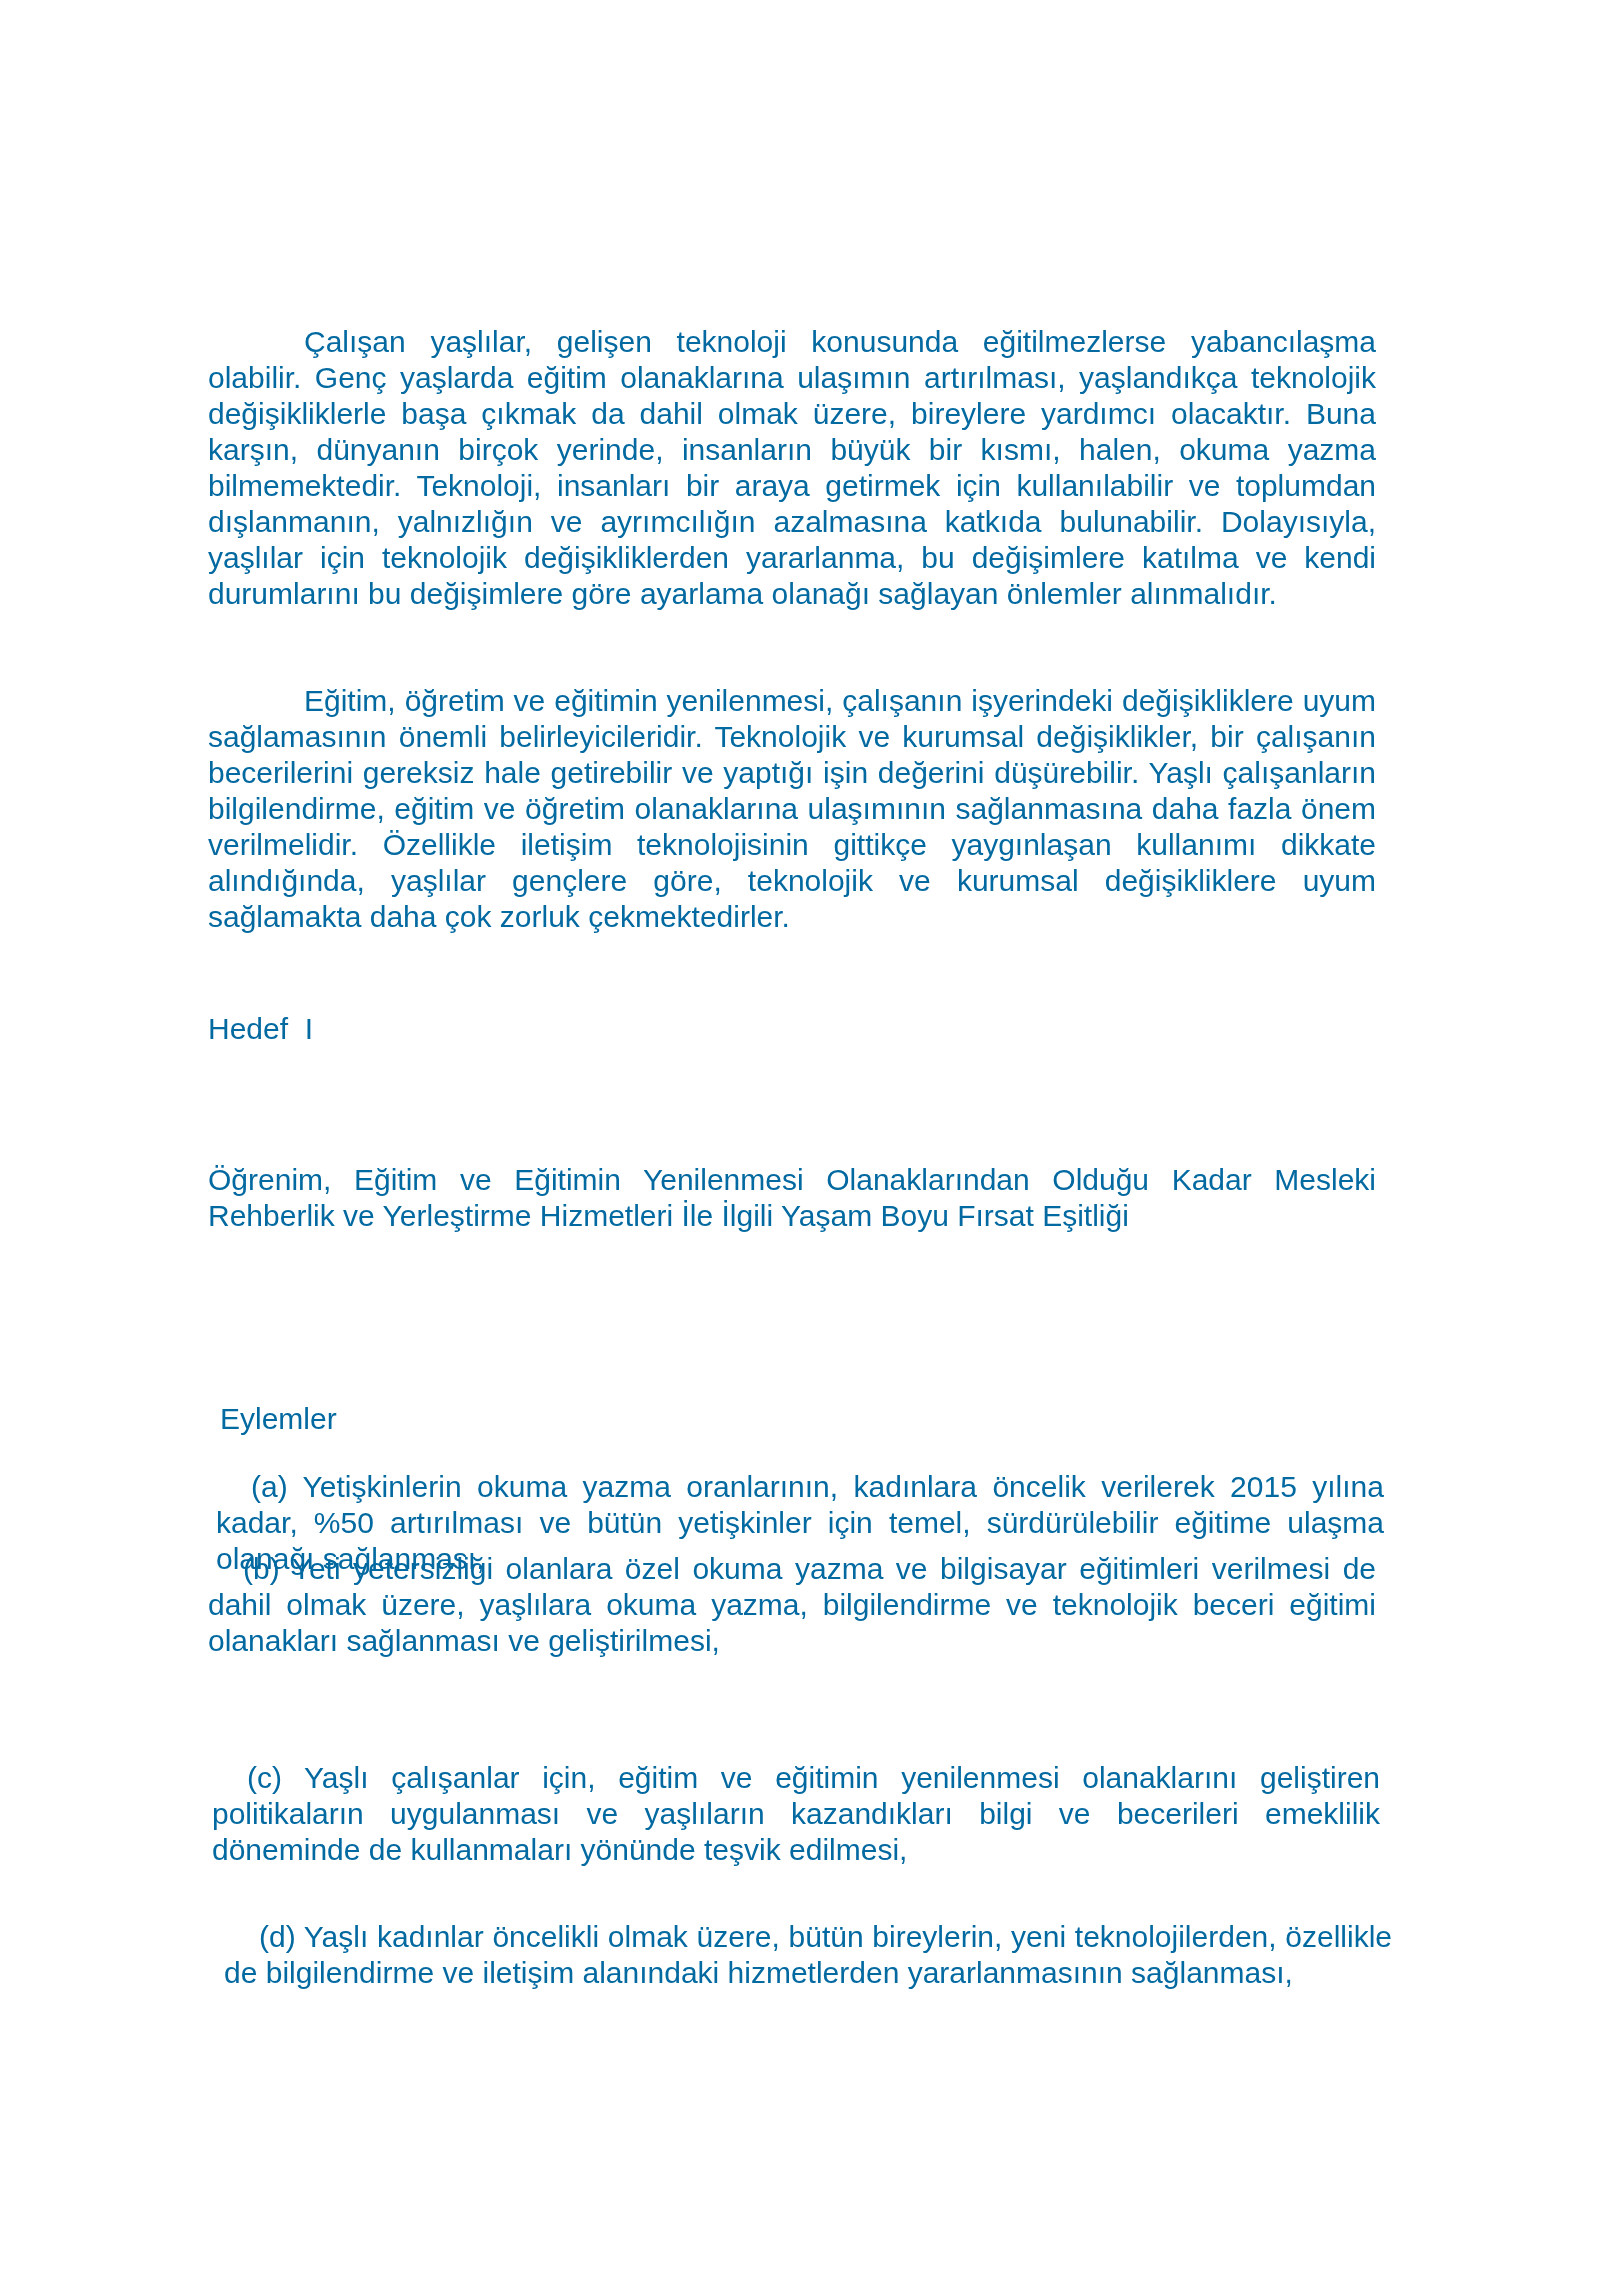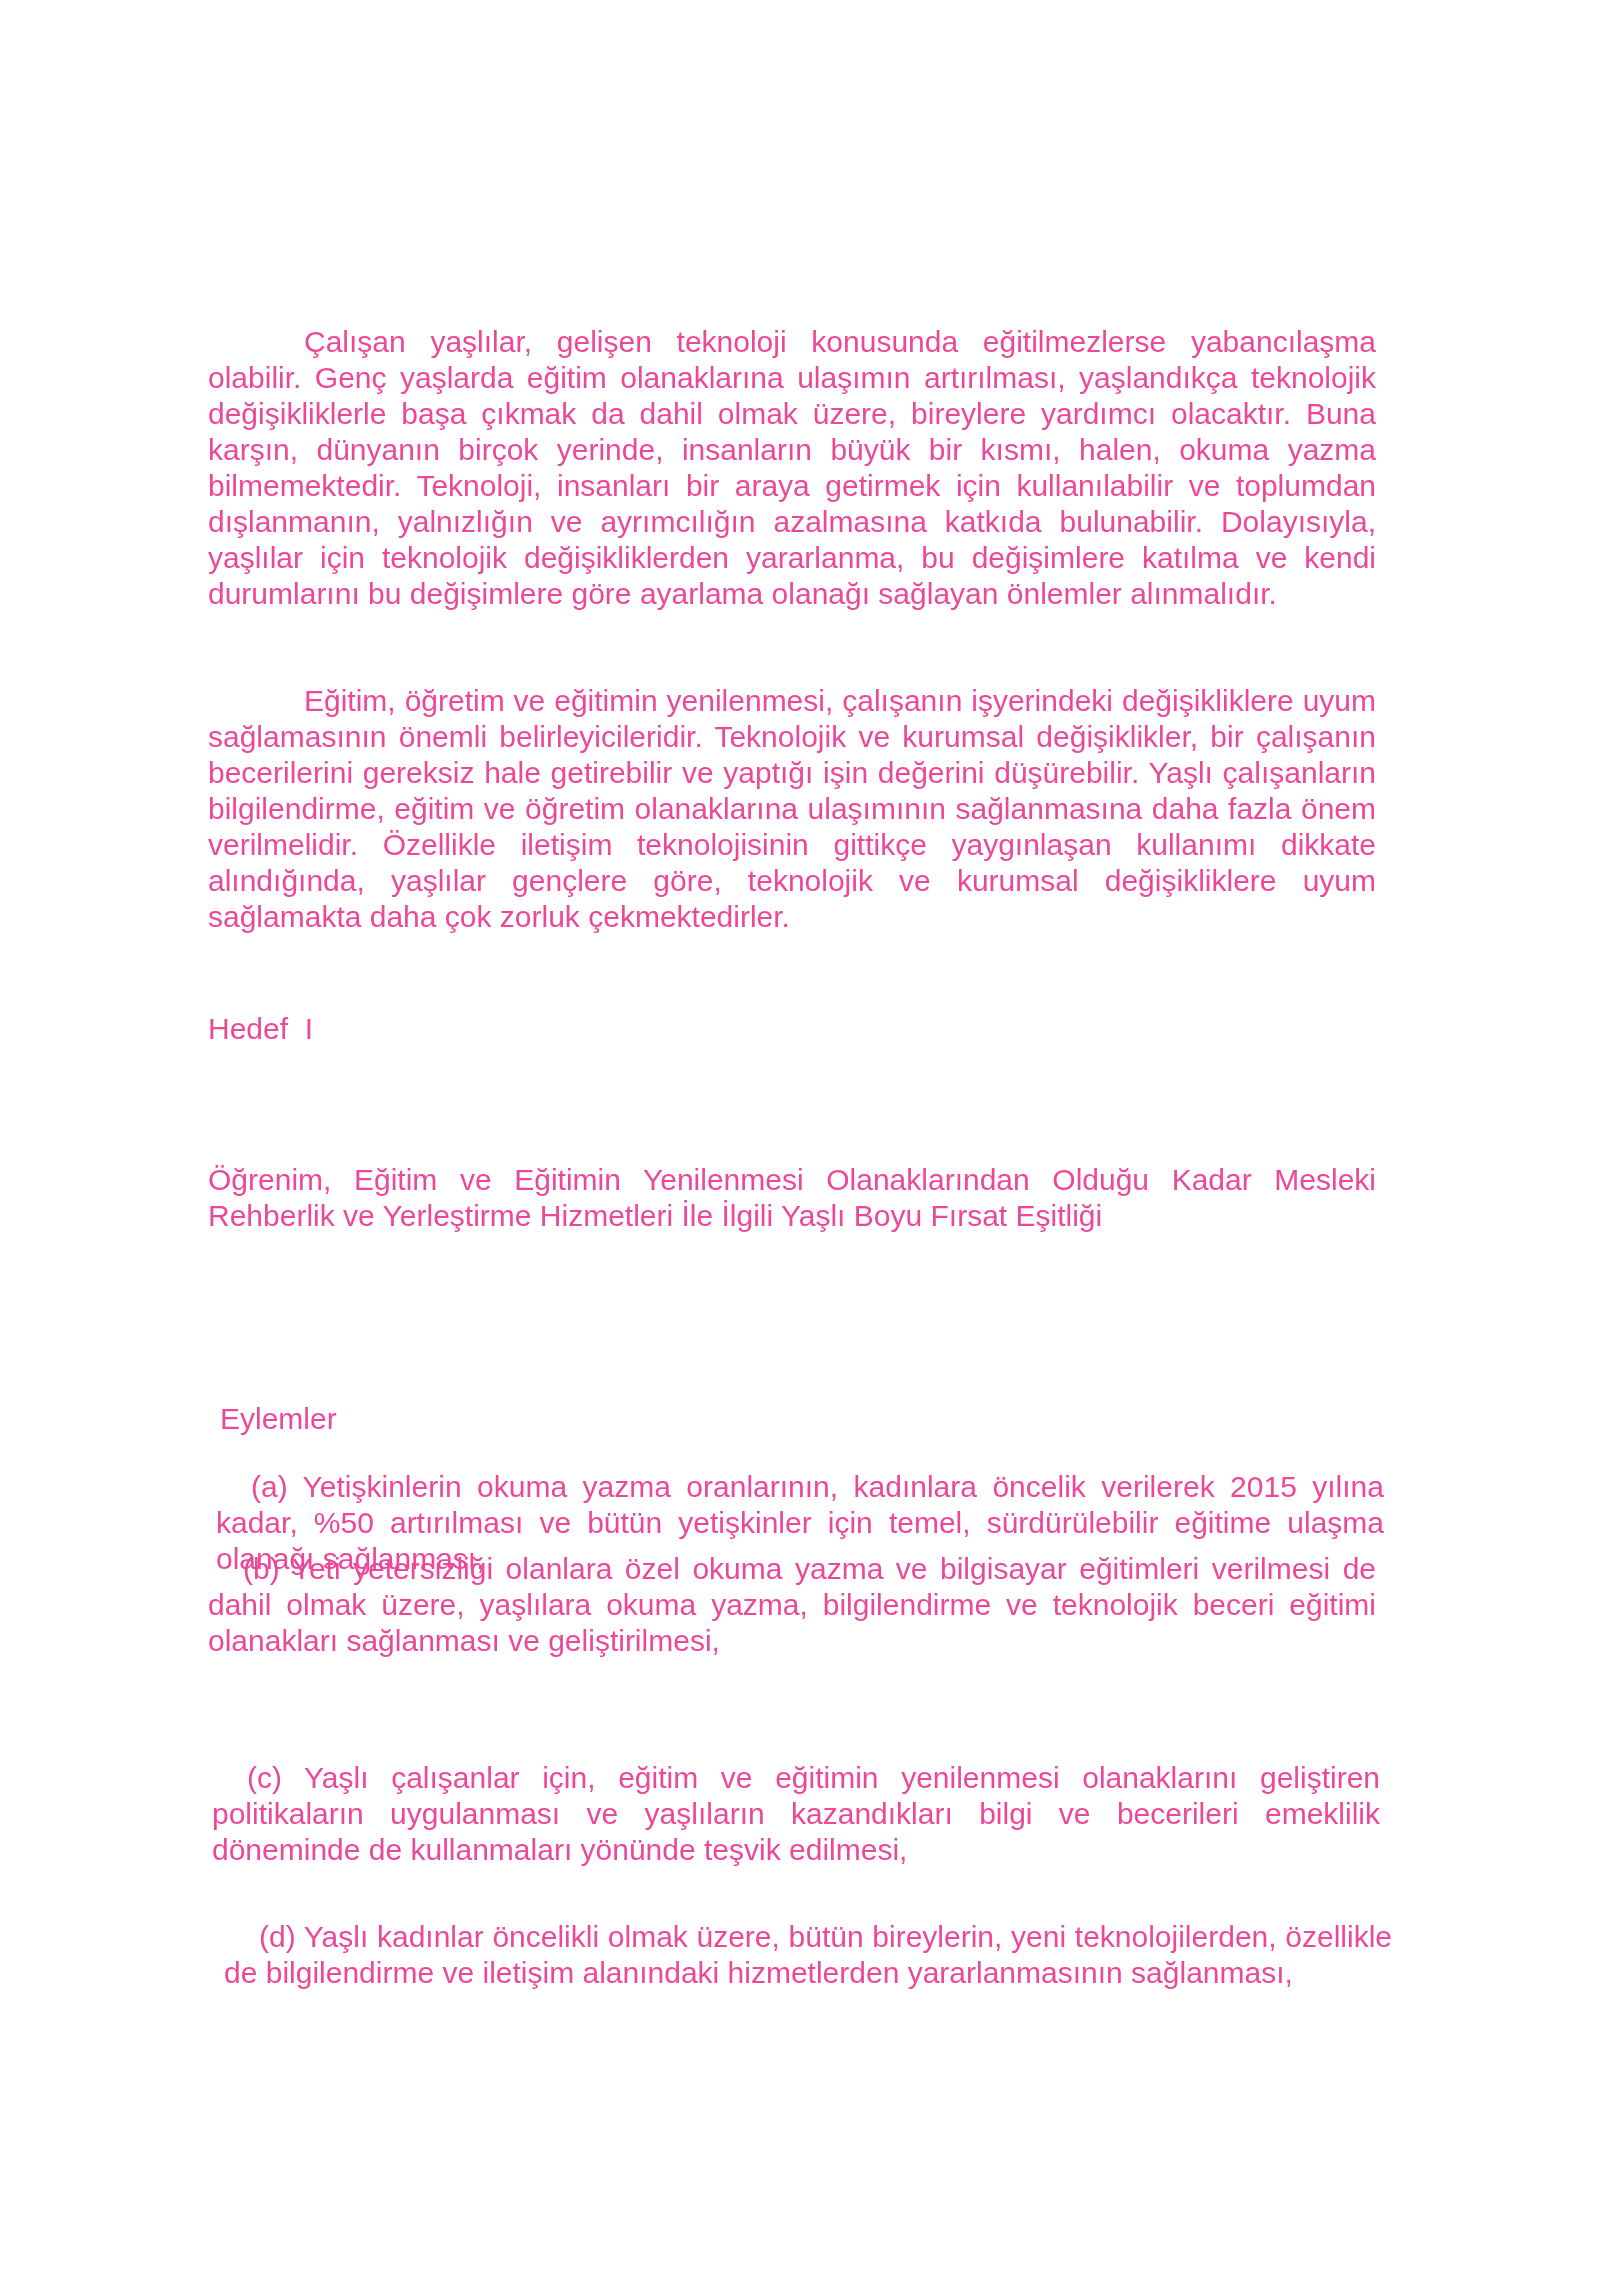--- a/index.html
+++ b/index.html
@@ -1,35 +1,35 @@
 <!DOCTYPE html>
 <html><head>
 <meta charset="utf-8">
 <style>
   html, body { margin: 0; padding: 0; background: #ffffff; }
   body { width: 1621px; height: 2292px; position: relative; overflow: hidden; }
   .page { position: absolute; left: 208px; top: 0; width: 1168px; }
   .blk {
     position: absolute; left: 0; width: 1168px;
     font-family: "Liberation Sans", sans-serif;
-    font-size: 30px; line-height: 36px; color: #ec4899;
+    font-size: 30px; line-height: 36px; color: #0369a1;
     text-align: justify; text-align-last: left;
     font-stretch: condensed;
   }
   .indent { text-indent: 96px; }
   .item { text-indent: 35px; }
   .plain { text-align: right; }
 </style>
 </head>
 <body>
 
 <div class="page">
   <p class="blk indent" style="top:324px; margin:0;">Çalışan yaşlılar, gelişen teknoloji konusunda eğitilmezlerse yabancılaşma olabilir. Genç yaşlarda eğitim olanaklarına ulaşımın artırılması, yaşlandıkça teknolojik değişikliklerle başa çıkmak da dahil olmak üzere, bireylere yardımcı olacaktır. Buna karşın, dünyanın birçok yerinde, insanların büyük bir kısmı, halen, okuma yazma bilmemektedir. Teknoloji, insanları bir araya getirmek için kullanılabilir ve toplumdan dışlanmanın, yalnızlığın ve ayrımcılığın azalmasına katkıda bulunabilir. Dolayısıyla, yaşlılar için teknolojik değişikliklerden yararlanma, bu değişimlere katılma ve kendi durumlarını bu değişimlere göre ayarlama olanağı  sağlayan  önlemler alınmalıdır.</p>
   <p class="blk indent" style="top:683px; margin:0;">Eğitim, öğretim ve eğitimin yenilenmesi,  çalışanın işyerindeki değişikliklere uyum sağlamasının önemli belirleyicileridir. Teknolojik ve kurumsal değişiklikler, bir çalışanın becerilerini gereksiz hale getirebilir ve yaptığı işin değerini düşürebilir. Yaşlı çalışanların bilgilendirme, eğitim ve öğretim olanaklarına ulaşımının sağlanmasına daha fazla önem verilmelidir. Özellikle iletişim teknolojisinin gittikçe yaygınlaşan kullanımı dikkate alındığında, yaşlılar gençlere göre, teknolojik ve kurumsal değişikliklere uyum  sağlamakta  daha çok zorluk çekmektedirler.</p>
   <p class="blk plain" style="top:1011px; margin:0; white-space:pre;">Hedef  I</p>
-  <p class="blk" style="top:1162px; margin:0;">Öğrenim, Eğitim  ve  Eğitimin Yenilenmesi  Olanaklarından Olduğu Kadar Mesleki Rehberlik ve  Yerleştirme Hizmetleri İle İlgili Yaşlı Boyu Fırsat Eşitliği</p>
+  <p class="blk" style="top:1162px; margin:0;">Öğrenim, Eğitim  ve  Eğitimin Yenilenmesi  Olanaklarından Olduğu Kadar Mesleki Rehberlik ve  Yerleştirme Hizmetleri İle İlgili Yaşam Boyu Fırsat Eşitliği</p>
   <p class="blk plain" style="top:1389px; margin:12px;">Eylemler</p>
   <p class="blk item" style="top:1461px; margin:8px;">(a) Yetişkinlerin okuma yazma oranlarının,  kadınlara öncelik verilerek  2015 yılına kadar, %50  artırılması ve bütün yetişkinler için temel, sürdürülebilir eğitime ulaşma olanağı sağlanması,</p>
   <p class="blk item" style="top:1551px; margin:0;">(b) Yeti yetersizliği olanlara özel okuma yazma ve bilgisayar eğitimleri verilmesi de dahil olmak üzere, yaşlılara okuma yazma, bilgilendirme ve teknolojik beceri eğitimi olanakları sağlanması ve  geliştirilmesi,</p>
   <p class="blk item" style="top:1756px; margin:4px;">(c) Yaşlı çalışanlar için, eğitim ve eğitimin yenilenmesi olanaklarını geliştiren politikaların uygulanması ve yaşlıların kazandıkları bilgi ve becerileri emeklilik döneminde de kullanmaları yönünde teşvik edilmesi,</p>
   <p class="blk item" style="top:1903px; margin:16px;">(d) Yaşlı kadınlar öncelikli olmak üzere, bütün bireylerin,  yeni teknolojilerden, özellikle de bilgilendirme ve iletişim alanındaki hizmetlerden yararlanmasının sağlanması,</p>
 </div>
 
 
 </body></html>

